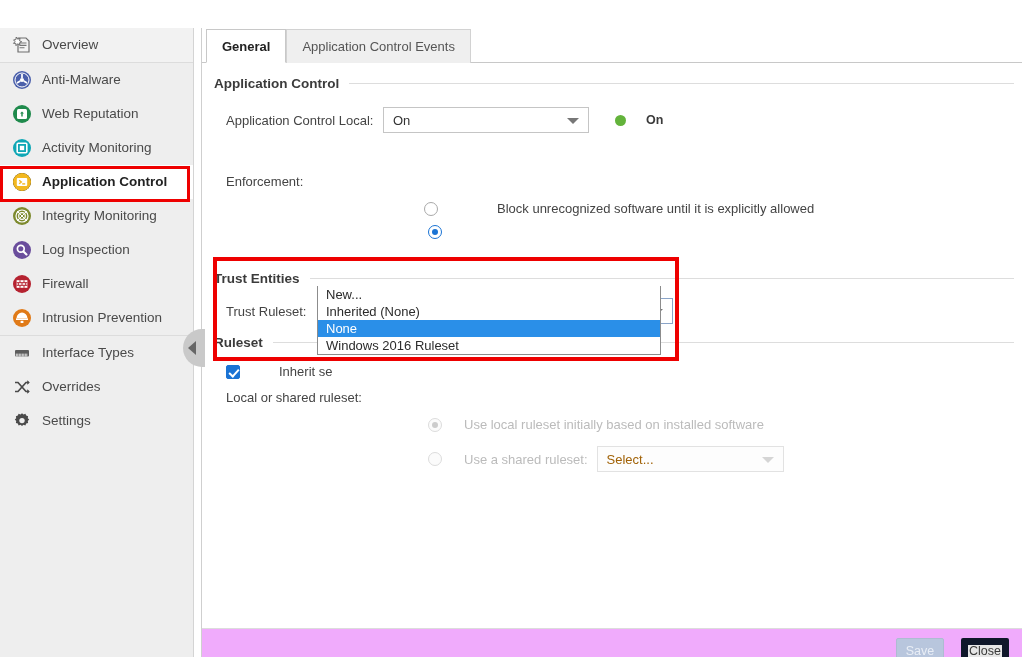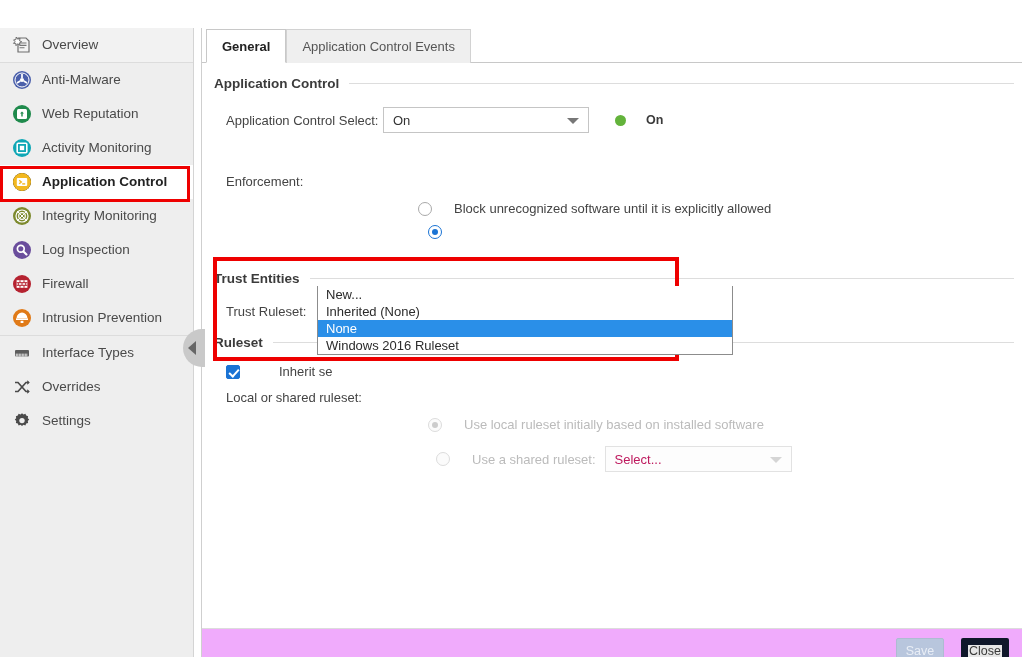--- a/index.html
+++ b/index.html
@@ -173,21 +173,21 @@
   .sel .caret {
     position: absolute;
     right: 9px; top: 50%;
     margin-top: -2px;
     width: 0; height: 0;
     border-left: 6px solid transparent;
     border-right: 6px solid transparent;
     border-top: 6px solid #777;
   }
   .sel.focused { border: 1px solid #8aa4c8; }
-  .sel.disabled { border-color: #e2e2e2; color: #be185d; background: #fdfdfd; }
+  .sel.disabled { border-color: #e2e2e2; color: #a16207; background: #fdfdfd; }
   .sel.disabled .caret { border-top-color: #d5d5d5; }
 
   
   .radio {
     width: 14px; height: 14px;
     border-radius: 50%;
     border: 1px solid #a9a9a9;
     background: #ffffff;
     display: inline-block;
     position: relative;
@@ -235,21 +235,21 @@
   .status-text {
     font-size: 12.5px;
     font-weight: bold;
     color: #3b3b3b;
   }
 
   
   #dropdown-list {
     position: absolute;
     left: 317px; top: 258px;
-    width: 416px;
+    width: 344px;
     background: #ffffff;
     border: 1px solid #8c8c8c;
     border-top: none;
     z-index: 40;
     font-size: 13px;
   }
   #dropdown-list .opt {
     height: 17px;
     line-height: 17px;
     padding-left: 8px;
@@ -476,32 +476,32 @@
     </div>
 
     <div id="content">
 
       <div class="section-head" style="position:absolute; left:12px; top:13px; width:800px;">
         <span class="stitle">Application Control</span>
         <span class="sline"></span>
       </div>
 
       <div class="row" style="position:absolute; left:24px; top:44px;">
-        <span class="lbl" style="width:157px;">Application Control Select:</span>
+        <span class="lbl" style="width:157px;">Application Control Local:</span>
         <div class="sel" style="width:206px;">
           <span>On</span>
           <span class="caret"></span>
         </div>
         <span class="status-dot" style="margin-left:26px;"></span>
         <span class="status-text" style="margin-left:20px;">On</span>
       </div>
 
       <div class="lbl" style="position:absolute; left:24px; top:111px;">Enforcement:</div>
 
-      <div class="row" style="position:absolute; left:216px; top:138px;">
+      <div class="row" style="position:absolute; left:222px; top:138px;gap:37px;">
         <span class="radio"></span>
         <span class="lbl" style="margin-left:22px;">Block unrecognized software until it is explicitly allowed</span>
       </div>
 
       <div class="row" style="position:absolute; left:226px; top:162px;">
         <span class="radio on"></span>
       </div>
 
       <div class="section-head" style="position:absolute; left:12px; top:208px; width:800px;">
         <span class="stitle">Trust Entities</span>
@@ -526,21 +526,21 @@
         <span class="lbl" style="margin-left:39px;">Inherit se</span>
       </div>
 
       <div class="lbl" style="position:absolute; left:24px; top:327px;">Local or shared ruleset:</div>
 
       <div class="row" style="position:absolute; left:226px; top:354px;">
         <span class="radio dis on"></span>
         <span class="lbl dim" style="margin-left:22px;">Use local ruleset initially based on installed software</span>
       </div>
 
-      <div class="row" style="position:absolute; left:234px; top:383px;text-align:right;">
+      <div class="row" style="position:absolute; left:226px; top:383px;text-align:right;">
         <span class="radio dis"></span>
         <span class="lbl dim" style="margin-left:22px;">Use a shared ruleset:</span>
         <div class="sel disabled" style="width:187px; margin-left:9px;">
           <span>Select...</span>
           <span class="caret"></span>
         </div>
       </div>
 
       <div id="footer">
         <div class="btn" id="save-btn">Save</div>

